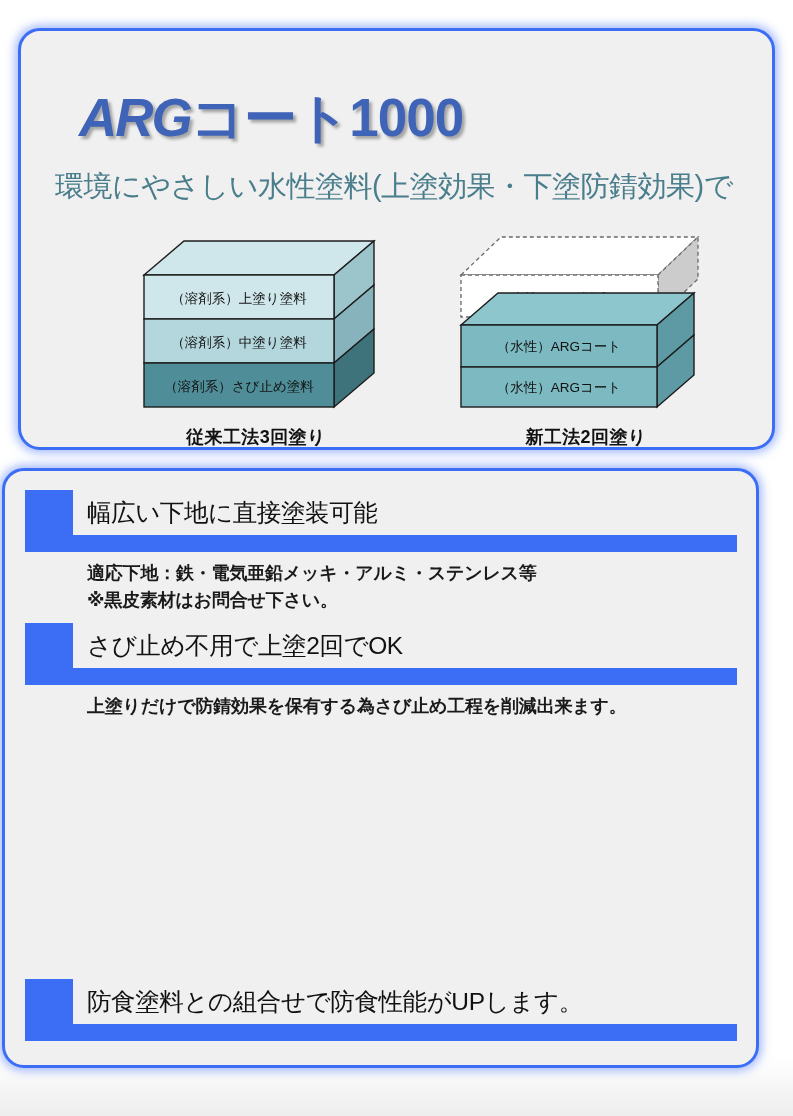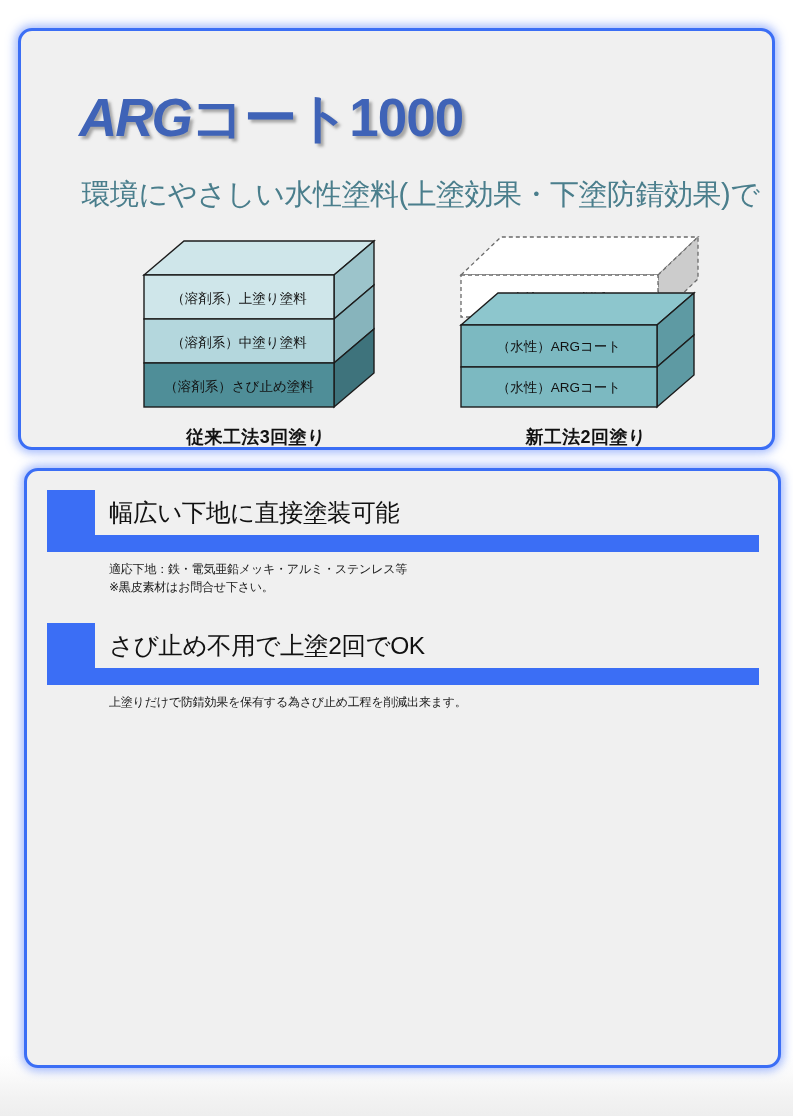--- a/index.html
+++ b/index.html
@@ -22,31 +22,31 @@
     background: linear-gradient(to bottom,
         #ffffff 0px, #ffffff 1055px,
         #fbfbfb 1072px, #f2f2f2 1098px, #eeeeee 1116px);
   }
 
   
   .panel {
     position: absolute;
     background: #f0f0f0;
     border: 3px solid #3b6ef5;
-    border-radius: 14px;
+    border-radius: 22px;
     box-shadow: 0 0 10px 3px rgba(90,130,250,0.55);
   }
   #panel-hero {
     left: 18px;
     top: 28px;
     width: 757px;
     height: 422px;
   }
   #panel-features {
-    left: 24px;
+    left: 2px;
     top: 468px;
     width: 757px;
     height: 600px;
   }
 
   
   #logo-title {
     position: absolute;
     left: 58px;
     top: 52px;
@@ -60,26 +60,25 @@
   }
   #logo-title .latin {
     font-style: italic;
     letter-spacing: -2px;
   }
   #hero-subtitle {
     position: absolute;
     left: 26px;
     top: 128px;
     width: 715px;
-    margin: 16px;
+    margin: 8px;
     font-size: 29px;
     line-height: 1.33;
     color: #4a7e8c;
     letter-spacing: -0.5px;
-    text-align: center;
   }
 
   
   #diagram-area {
     position: absolute;
     left: 0;
     top: 196px;
     width: 659px;
     height: 224px;
   }
@@ -127,25 +126,26 @@
   .feature-bar {
     position: absolute;
     left: 0;
     width: 712px;
     height: 17px;
     background: #3b6ef5;
   }
   .feature-desc {
     position: absolute;
     left: 62px;
-    font-size: 12px;
+    font-size: 18px;
     line-height: 1.52;
     color: #1a1a1a;
     letter-spacing: -0.2px;
     white-space: pre-line;
+    font-weight: bold;
   }
 </style>
 </head>
 <body>
 
 <div id="page">
 
   <section class="panel" id="panel-hero">
 
     <h1 id="logo-title"><span class="latin">ARG</span><span>コート1000</span></h1>
@@ -211,15 +211,22 @@
       <div class="feature-headrow">
         <div class="feature-tab"></div>
         <div class="feature-title">さび止め不用で上塗2回でOK</div>
       </div>
       <div class="feature-bar" style="top:45px;"></div>
       <div class="feature-desc" style="top:70px;">上塗りだけで防錆効果を保有する為さび止め工程を削減出来ます。</div>
     </div>
 
 
 
+    <div class="feature" style="top:508px;">
+      <div class="feature-headrow">
+        <div class="feature-tab"></div>
+        <div class="feature-title">防食塗料との組合せで防食性能がUPします。</div>
+      </div>
+      <div class="feature-bar" style="top:45px;"></div>
+    </div>
 
   </section>
 </div>
 
 </body></html>

